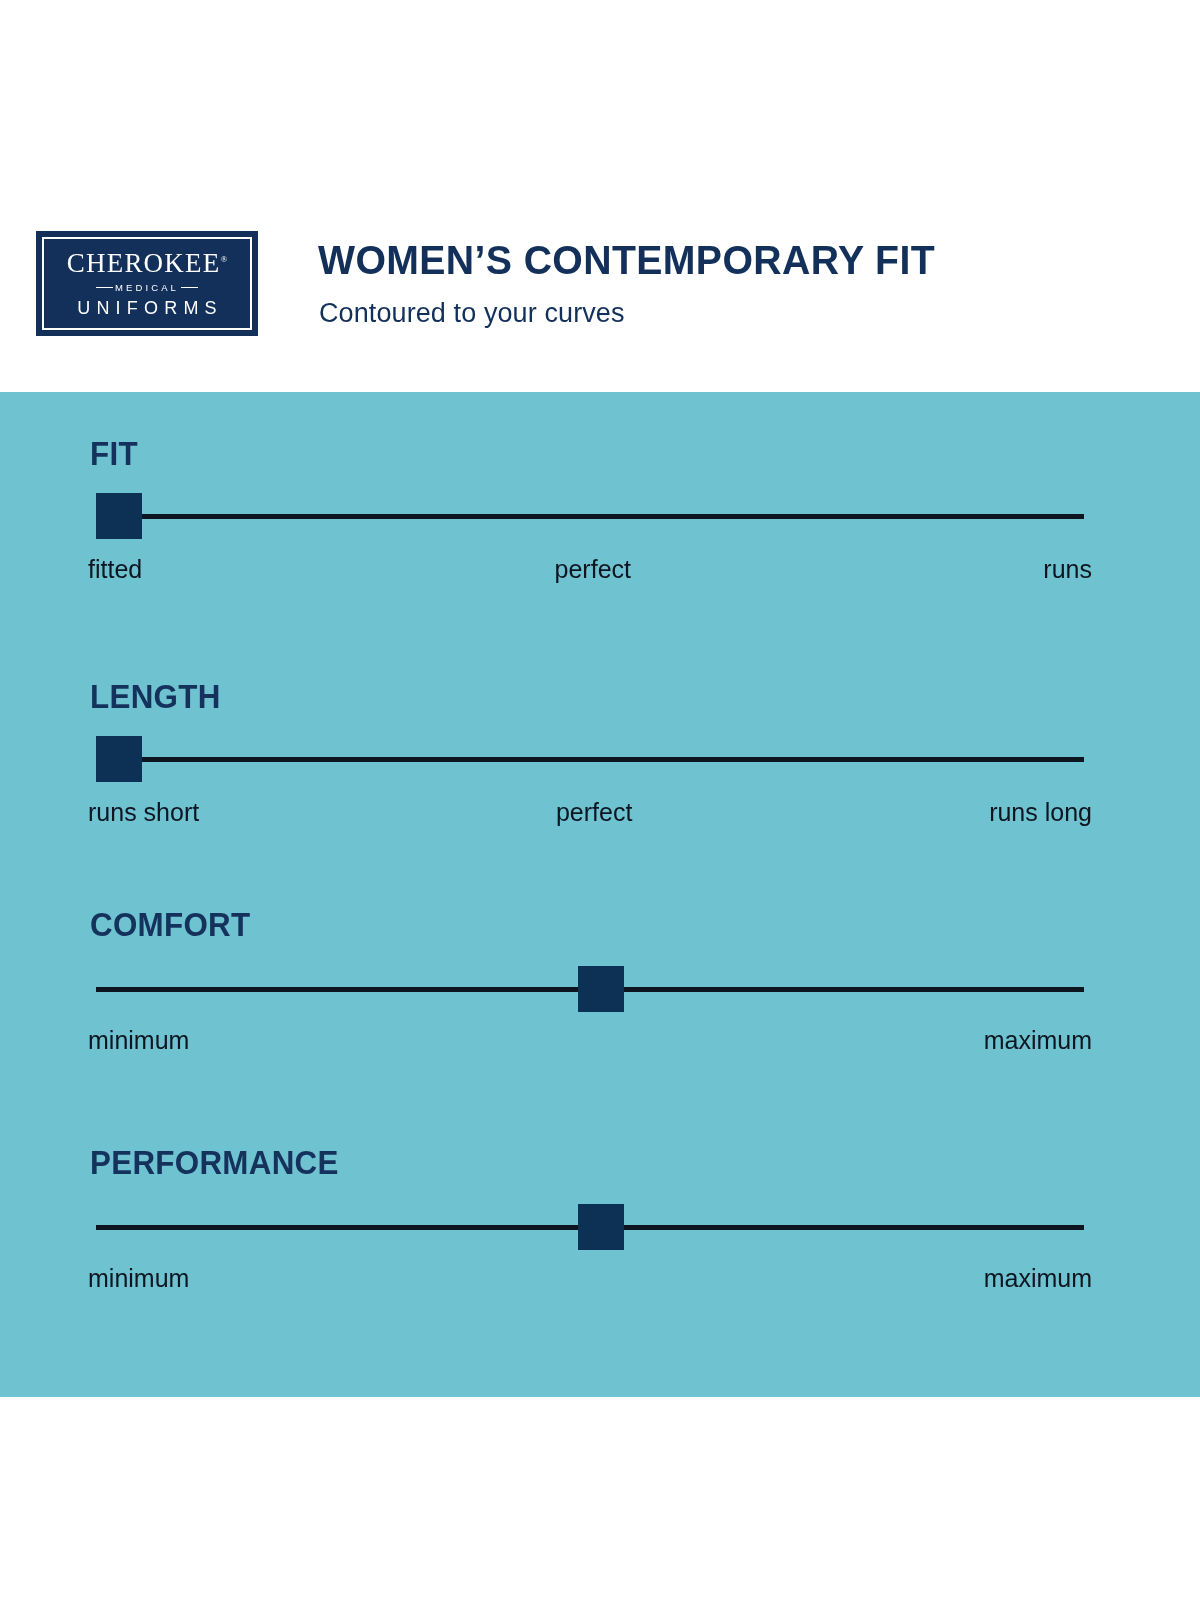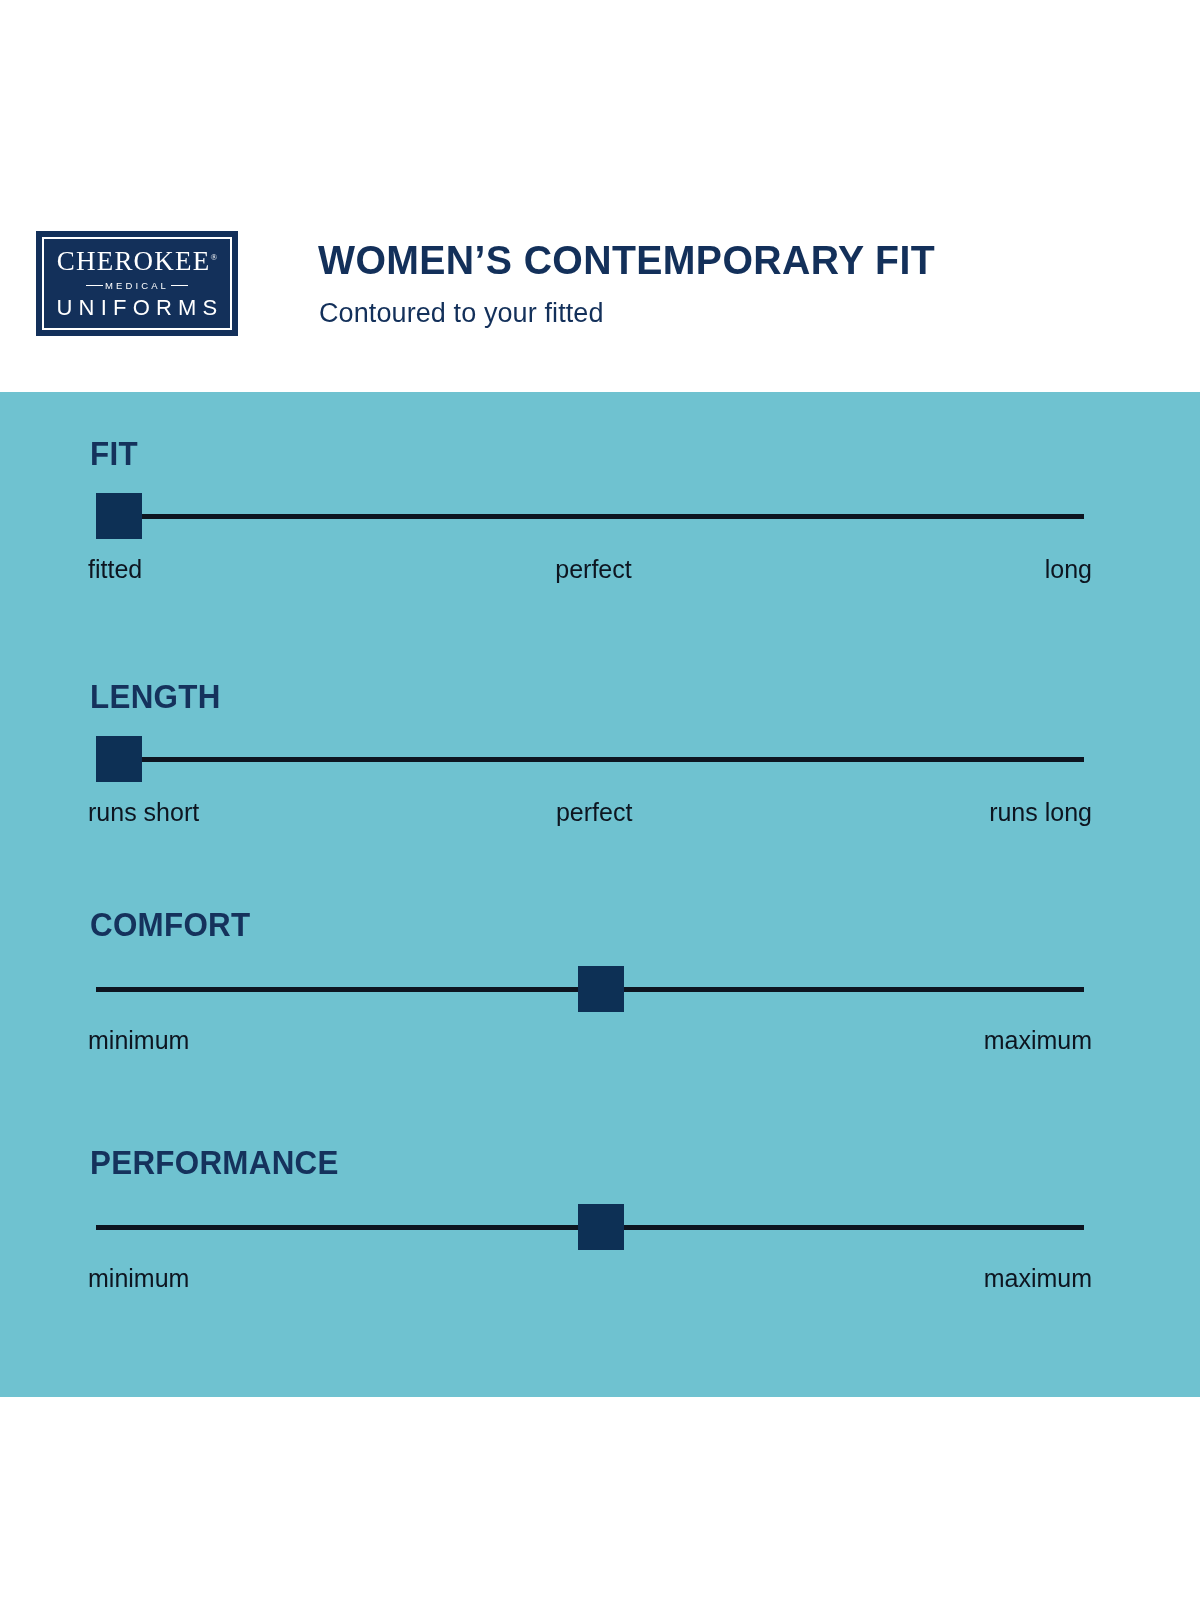--- a/index.html
+++ b/index.html
@@ -22,21 +22,21 @@
     top: 0;
     width: 1200px;
     height: 392px;
     background: #ffffff;
   }
 
   .logo-box {
     position: absolute;
     left: 36px;
     top: 231px;
-    width: 202px;
+    width: 222px;
     height: 105px;
     background: #13305a;
     box-sizing: border-box;
     padding: 6px;
   }
   .logo-inner {
     width: 100%;
     height: 100%;
     border: 2px solid #ffffff;
     box-sizing: border-box;
@@ -74,21 +74,21 @@
   .logo-medical-text {
     color: #ffffff;
     font-family: "Liberation Sans", sans-serif;
     font-size: 9.5px;
     letter-spacing: 3.1px;
     line-height: 1;
   }
   .logo-uniforms {
     color: #ffffff;
     font-family: "Liberation Sans", sans-serif;
-    font-size: 22px;
+    font-size: 18px;
     letter-spacing: 6.2px;
     line-height: 1;
     margin-top: 7px;
     text-indent: 6px;
   }
 
   .header-title {
     position: absolute;
     left: 318px;
     top: 238px;
@@ -199,35 +199,35 @@
       <div class="logo-medical">
         <span class="rule"></span>
         <span class="logo-medical-text">MEDICAL</span>
         <span class="rule"></span>
       </div>
       <div class="logo-uniforms">UNIFORMS</div>
     </div>
   </div>
 
   <div class="header-title">WOMEN’S CONTEMPORARY FIT</div>
-  <div class="header-subtitle">Contoured to your fitted</div>
+  <div class="header-subtitle">Contoured to your curves</div>
 </div>
 
 <div class="panel"></div>
 
 <div class="row" style="top:437px;">
   <div class="row-title">FIT</div>
   <div class="slider" style="top:56px;">
     <div class="track"></div>
     <div class="handle" style="left:0px;"></div>
   </div>
   <div class="scale" style="top:120px;">
     <span class="lbl-start">fitted</span>
     <span class="lbl-mid">perfect</span>
-    <span class="lbl-end">long</span>
+    <span class="lbl-end">runs</span>
   </div>
 </div>
 
 <div class="row" style="top:680px;">
   <div class="row-title">LENGTH</div>
   <div class="slider" style="top:56px;">
     <div class="track"></div>
     <div class="handle" style="left:0px;"></div>
   </div>
   <div class="scale" style="top:120px;">

